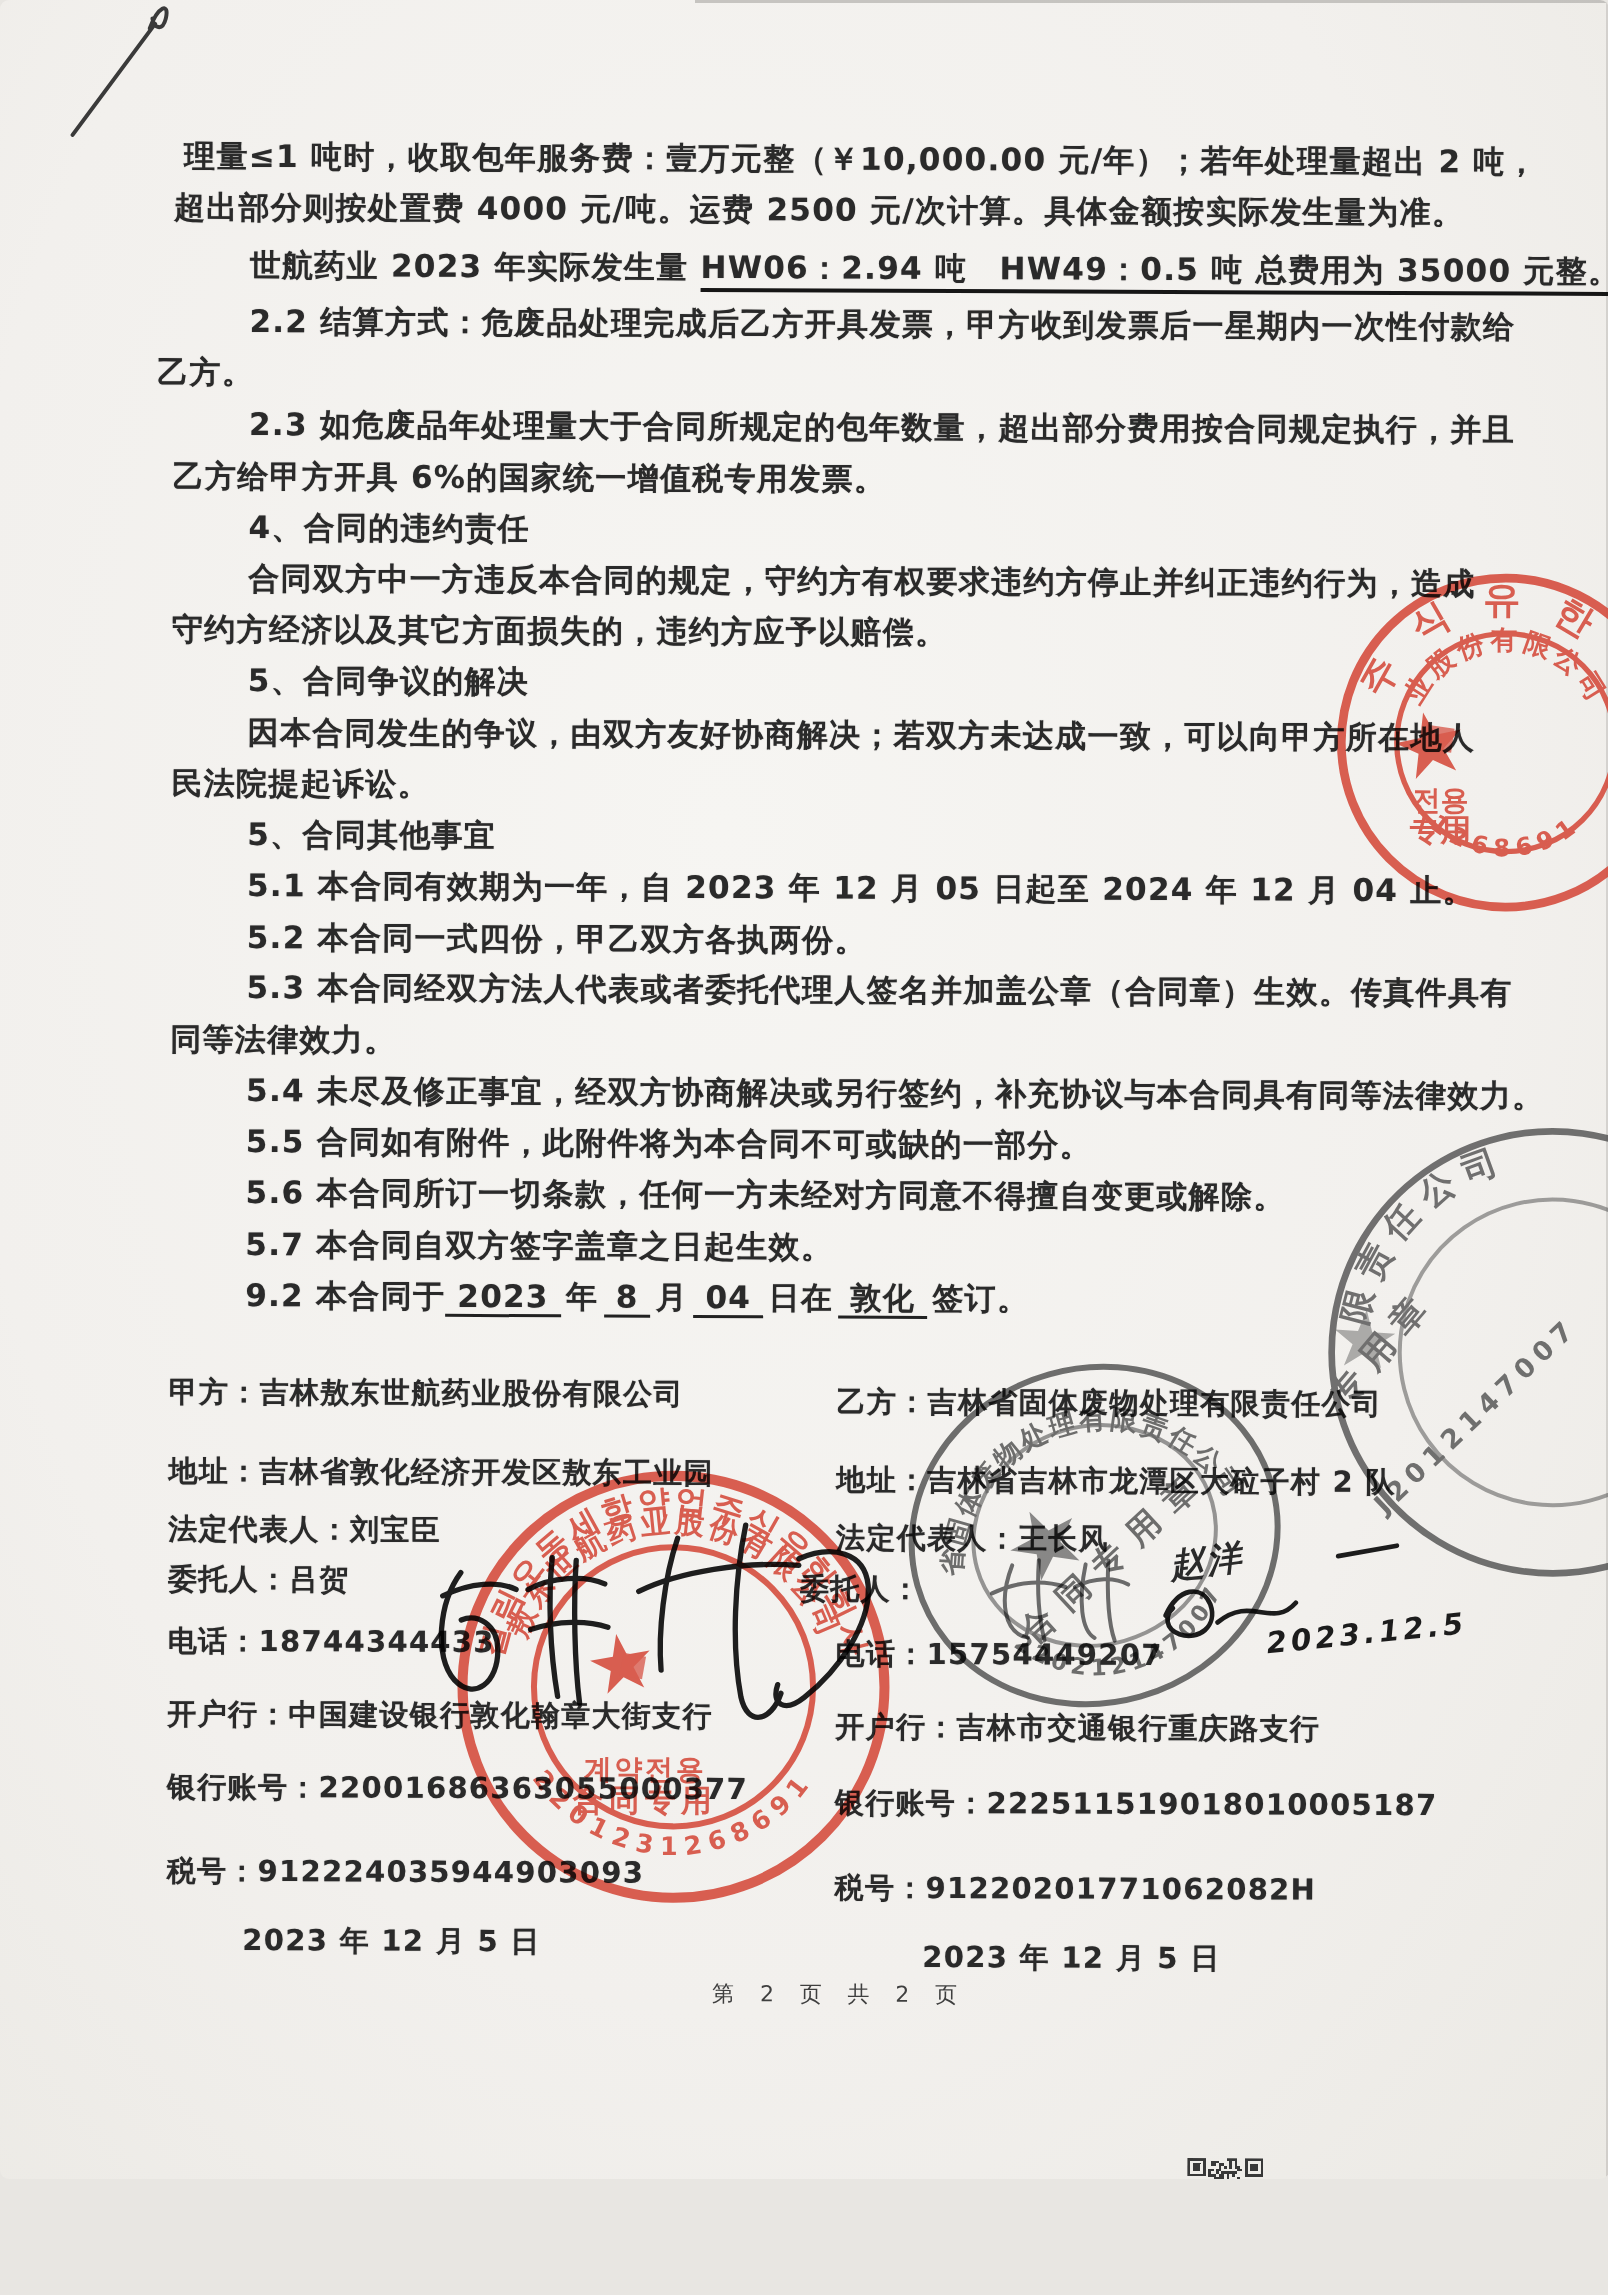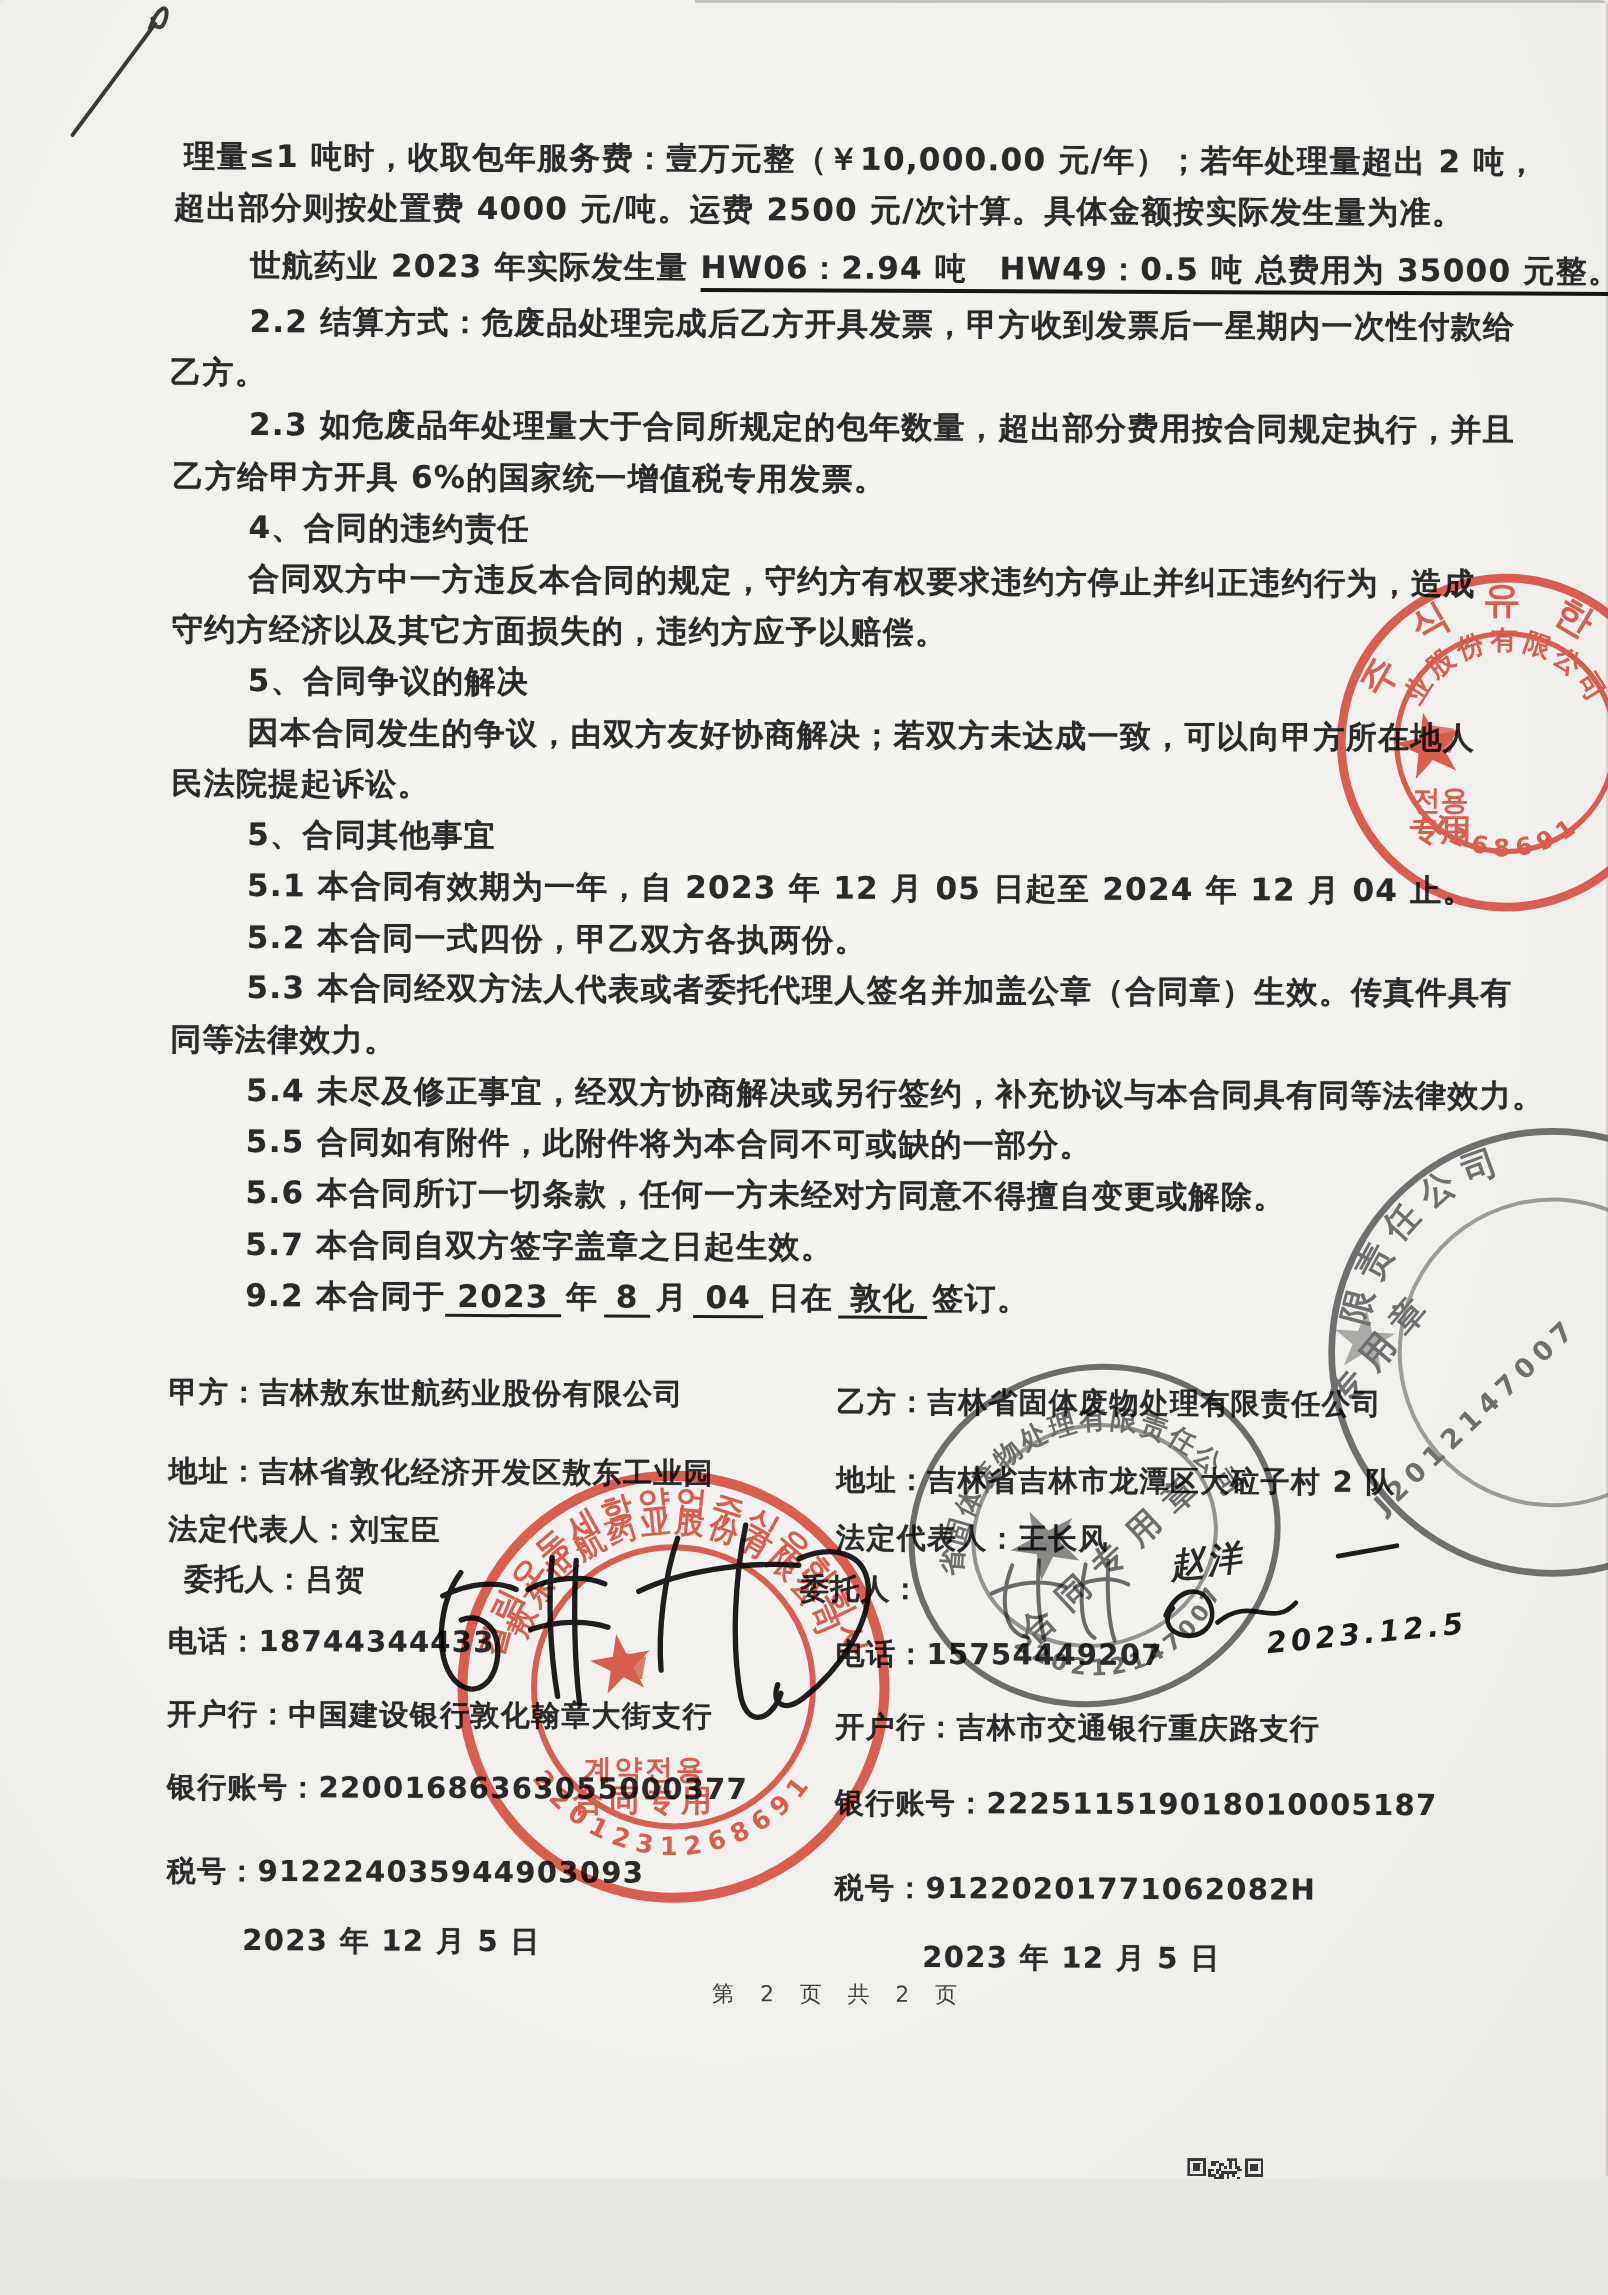--- a/index.html
+++ b/index.html
@@ -32,21 +32,21 @@
 
     <svg class="handwriting" style="left:40px;top:0;width:174px;height:160px" viewBox="0 0 260 240">
       <path d="M 45,205 L 168,38" stroke="#3a3a3a" stroke-width="6" fill="none" stroke-linecap="round"></path>
       <path d="M 160,45 C 172,12 190,4 184,30 C 179,50 166,44 164,30" stroke="#3a3a3a" stroke-width="6" fill="none" stroke-linecap="round"></path>
     </svg>
 
     <div class="line" style="top:139px;left:182px">理量≤1 吨时，收取包年服务费：壹万元整（￥10,000.00 元/年）；若年处理量超出 2 吨，</div>
     <div class="line" style="top:190px;left:172px">超出部分则按处置费 4000 元/吨。运费 2500 元/次计算。具体金额按实际发生量为准。</div>
     <div class="line bold" style="top:248px;left:248px"><span>世航药业 2023 年实际发生量 </span><span class="heavy-underline">HW06：2.94 吨　HW49：0.5 吨 总费用为 35000 元整。</span></div>
     <div class="line" style="top:304px;left:248px">2.2 结算方式：危废品处理完成后乙方开具发票，甲方收到发票后一星期内一次性付款给</div>
-    <div class="line" style="top:355px;left:169px">乙方。</div>
+    <div class="line" style="top:355px;left:156px">乙方。</div>
     <div class="line" style="top:407px;left:248px">2.3 如危废品年处理量大于合同所规定的包年数量，超出部分费用按合同规定执行，并且</div>
     <div class="line" style="top:459px;left:172px">乙方给甲方开具 6%的国家统一增值税专用发票。</div>
     <div class="line" style="top:510px;left:248px">4、合同的违约责任</div>
     <div class="line" style="top:561px;left:248px">合同双方中一方违反本合同的规定，守约方有权要求违约方停止并纠正违约行为，造成</div>
     <div class="line" style="top:612px;left:172px">守约方经济以及其它方面损失的，违约方应予以赔偿。</div>
     <div class="line" style="top:663px;left:248px">5、合同争议的解决</div>
     <div class="line" style="top:715px;left:248px">因本合同发生的争议，由双方友好协商解决；若双方未达成一致，可以向甲方所在地人</div>
     <div class="line" style="top:766px;left:172px">民法院提起诉讼。</div>
     <div class="line" style="top:817px;left:248px">5、合同其他事宜</div>
     <div class="line" style="top:868px;left:248px">5.1 本合同有效期为一年，自 2023 年 12 月 05 日起至 2024 年 12 月 04 止。</div>
@@ -55,21 +55,21 @@
     <div class="line" style="top:1022px;left:172px">同等法律效力。</div>
     <div class="line" style="top:1073px;left:248px">5.4 未尽及修正事宜，经双方协商解决或另行签约，补充协议与本合同具有同等法律效力。</div>
     <div class="line" style="top:1124px;left:248px">5.5 合同如有附件，此附件将为本合同不可或缺的一部分。</div>
     <div class="line" style="top:1175px;left:248px">5.6 本合同所订一切条款，任何一方未经对方同意不得擅自变更或解除。</div>
     <div class="line" style="top:1227px;left:248px">5.7 本合同自双方签字盖章之日起生效。</div>
     <div class="line" style="top:1278px;left:248px"><span>9.2 本合同于</span><span class="fillin">2023</span><span class="t-sep">年</span><span class="fillin">8</span><span class="t-sep">月</span><span class="fillin">04</span><span class="t-sep">日在</span><span class="fillin">敦化</span><span class="t-sep">签订。</span></div>
 
     <div class="pline" style="top:1374px;left:172px">甲方：吉林敖东世航药业股份有限公司</div>
     <div class="pline" style="top:1453px;left:172px">地址：吉林省敦化经济开发区敖东工业园</div>
     <div class="pline" style="top:1511px;left:172px">法定代表人：刘宝臣</div>
-    <div class="pline" style="top:1561px;left:188px">委托人：吕贺</div>
+    <div class="pline" style="top:1561px;left:172px">委托人：吕贺</div>
     <div class="pline bold" style="top:1623px;left:172px">电话：18744344433</div>
     <div class="pline" style="top:1696px;left:172px">开户行：中国建设银行敦化翰章大街支行</div>
     <div class="pline" style="top:1769px;left:172px">银行账号：22001686363055000377</div>
     <div class="pline bold" style="top:1853px;left:172px">税号：912224035944903093</div>
     <div class="pline bold" style="top:1922px;left:248px">2023 年 12 月 5 日</div>
 
     <div class="pline" style="top:1381px;left:840px">乙方：吉林省固体废物处理有限责任公司</div>
     <div class="pline" style="top:1459px;left:840px">地址：吉林省吉林市龙潭区大砬子村 2 队</div>
     <div class="pline" style="top:1517px;left:840px">法定代表人：王长风</div>
     <div class="pline" style="top:1568px;left:804px">委托人：</div>

